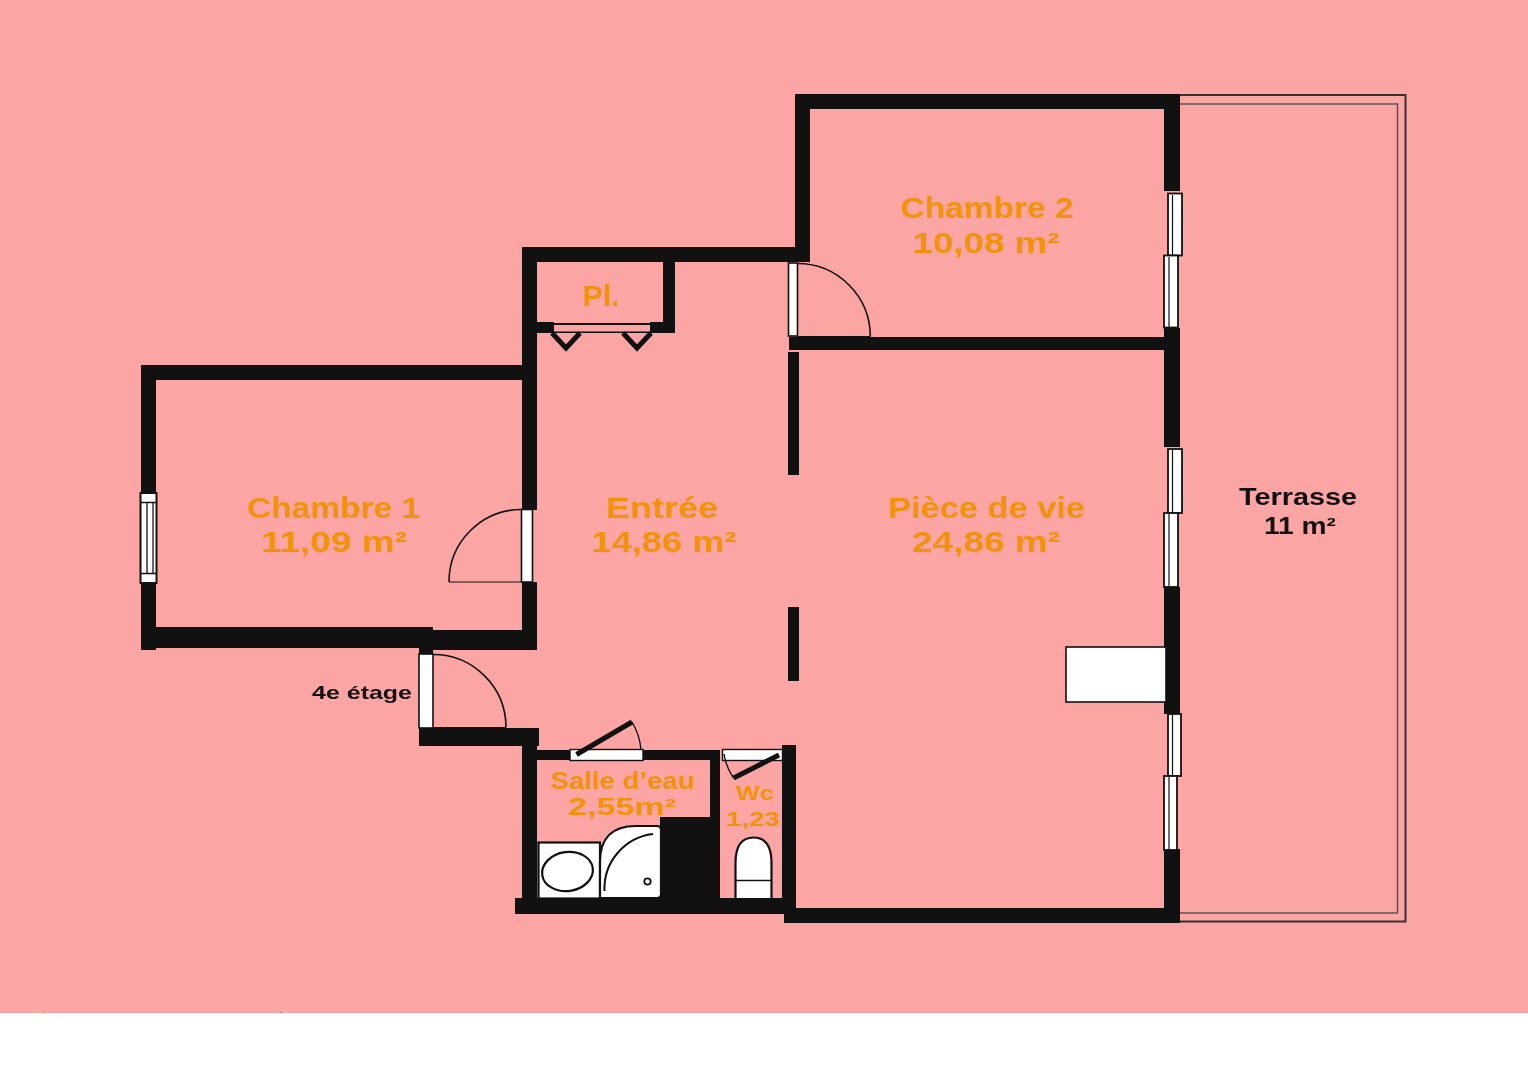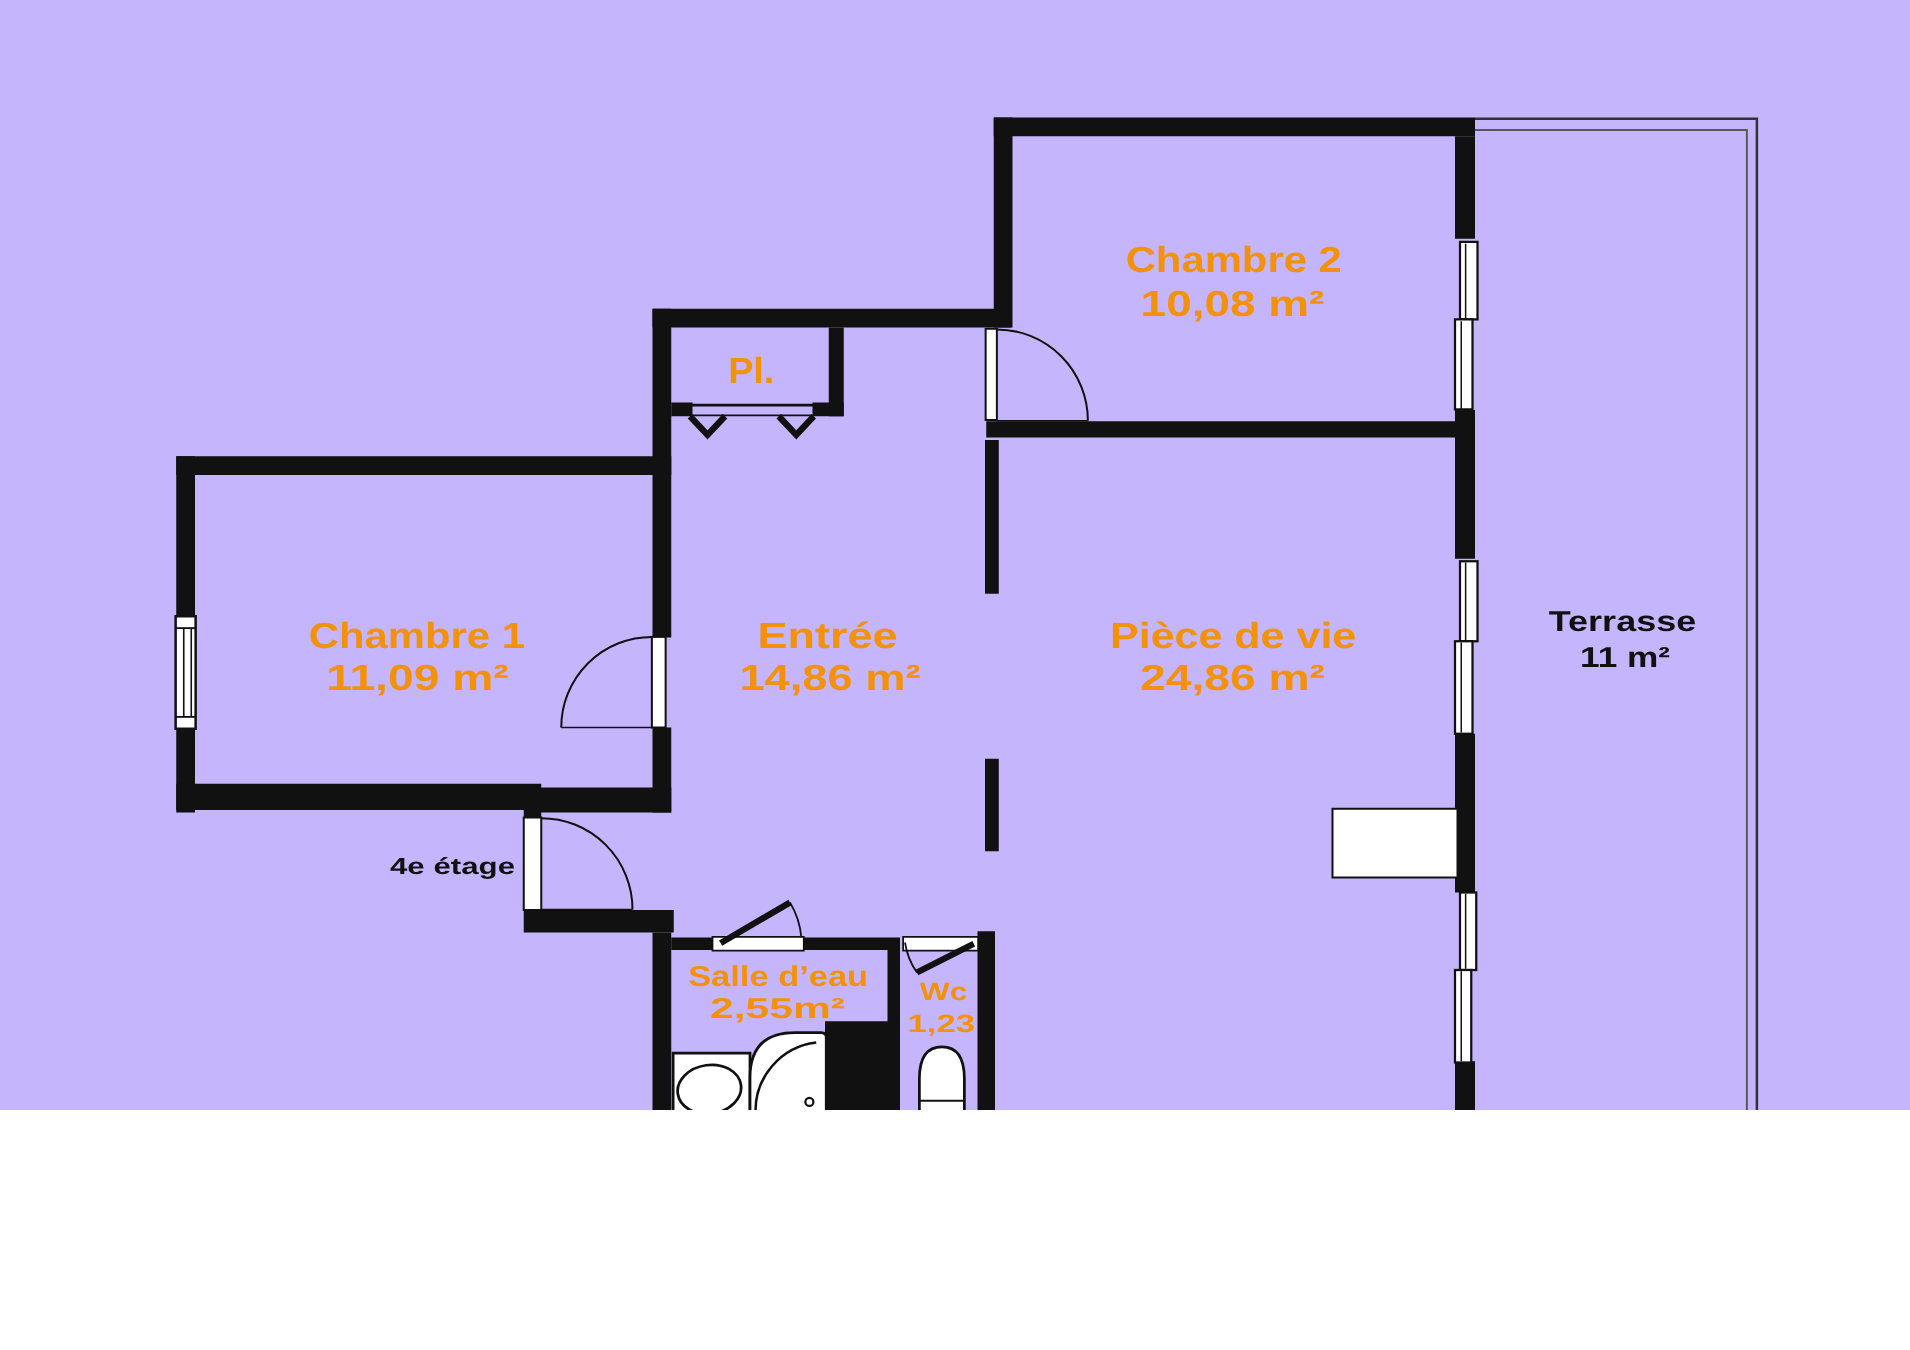--- a/index.html
+++ b/index.html
@@ -1,16 +1,16 @@
 <!DOCTYPE html>
 <html><head>
 <meta charset="utf-8">
 <style>
   html,body{margin:0;padding:0;background:#fff;}
-  #page{position:relative;width:1528px;height:888px;background:#c4b5fd;overflow:hidden;}
+  #page{position:relative;width:1528px;height:1013px;background:#fca5a5;overflow:hidden;}
   svg{position:absolute;left:0;top:0;}
   text{font-family:"Liberation Sans",sans-serif;font-weight:bold;}
   .or{fill:#F39208;}
 </style>
 </head>
 <body>
 <div id="page">
 <svg width="1528" height="1080" viewBox="0 0 1528 1080">
 
   <g fill="#111111" stroke="none">

